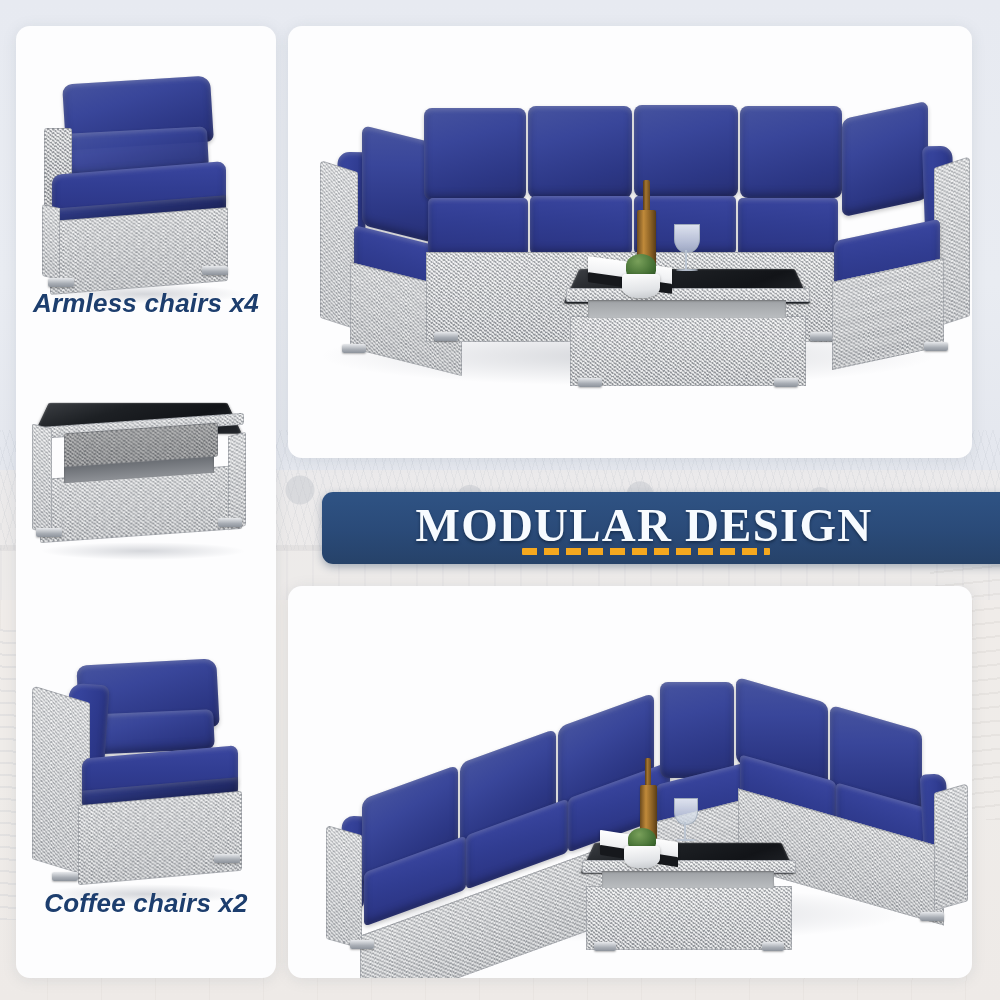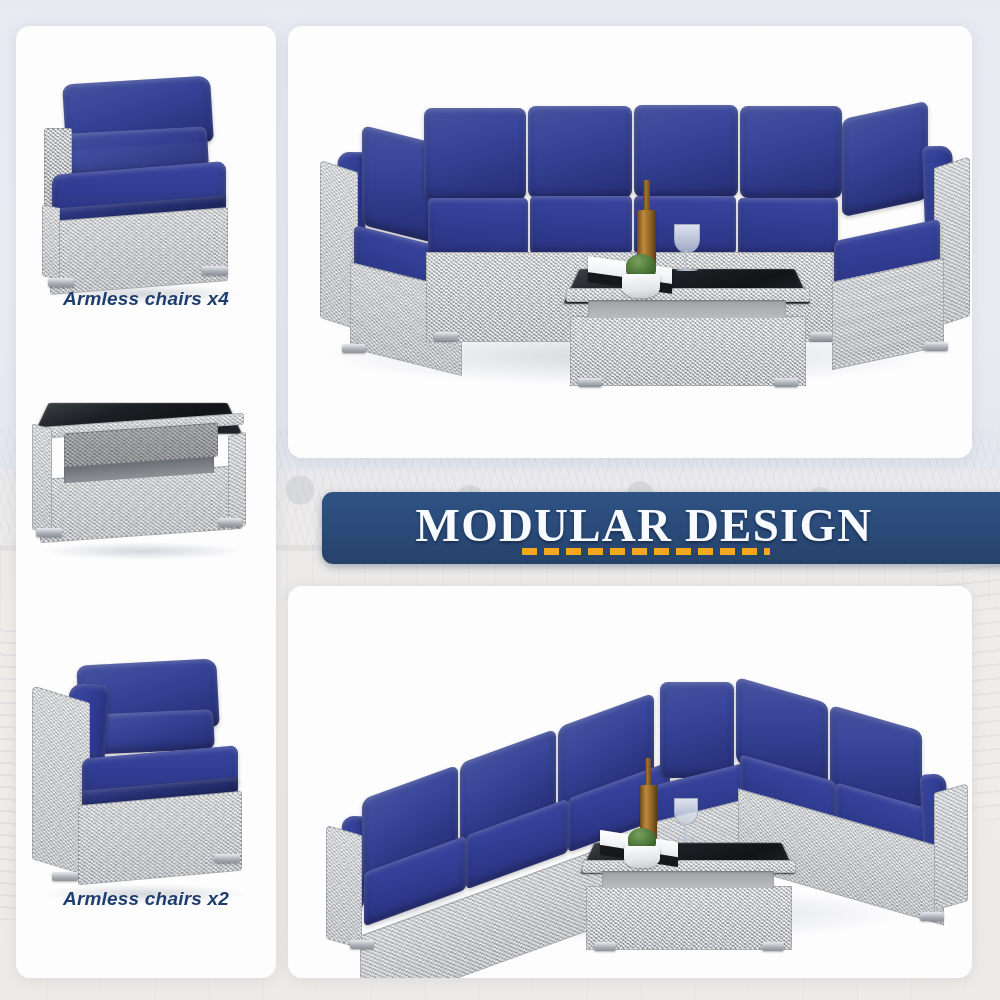--- a/index.html
+++ b/index.html
@@ -49,21 +49,21 @@
      box-shadow:0 2px 14px rgba(120,128,145,.16);}
   #card-left{left:16px;top:26px;width:260px;height:952px;}
   #card-top{left:288px;top:26px;width:684px;height:432px;}
   #card-bottom{left:288px;top:586px;width:684px;height:392px;}
 
   
   .thumb-block{position:absolute;left:0;width:260px;}
   .thumb-stage{position:relative;width:260px;}
   .thumb-cap{position:absolute;left:0;width:260px;text-align:center;
      font-style:italic;font-weight:bold;color:#1d3e6e;
-     font-size:19px;letter-spacing:.2px;
+     font-size:26px;letter-spacing:.2px;
      text-shadow:0 1px 2px rgba(255,255,255,.9);white-space:nowrap;}
 
   
   .wick{position:absolute;
      background-color:#c3c5c7;
      background-image:
        repeating-linear-gradient(38deg, rgba(255,255,255,.55) 0 1.5px, rgba(120,124,130,.30) 1.5px 3px),
        repeating-linear-gradient(-38deg, rgba(255,255,255,.40) 0 1.5px, rgba(110,114,122,.26) 1.5px 3px),
        linear-gradient(180deg, rgba(255,255,255,.28), rgba(88,92,100,.22));
      border:1px solid rgba(140,144,152,.55);}
@@ -211,21 +211,21 @@
                   transform:skewY(-5deg);"></div>
       <div class="cush" style="left:66px;top:144px;width:156px;height:20px;border-radius:0 0 8px 8px;
                   transform:skewY(-5deg);filter:brightness(.82);"></div>
 
       <div class="wick" style="left:62px;top:158px;width:162px;height:78px;border-radius:3px;
                   transform:skewY(-5deg);"></div>
 
       <div class="foot" style="left:36px;top:232px;width:26px;"></div>
       <div class="foot" style="left:198px;top:214px;width:26px;"></div>
     </div>
-    <div class="thumb-cap" style="top:248px;">Armless chairs x2</div>
+    <div class="thumb-cap" style="top:248px;">Coffee chairs x2</div>
   </div>
 
   <div class="card" id="card-top"></div>
   <div style="position:absolute;left:288px;top:26px;width:684px;height:432px;overflow:hidden;border-radius:14px;">
 
     <div class="shadow" style="left:30px;top:300px;width:620px;height:60px;"></div>
 
     <div class="cush side" style="left:48px;top:126px;width:30px;height:112px;border-radius:12px 6px 6px 10px;transform:rotate(2deg);"></div>
     <div class="cush back" style="left:74px;top:108px;width:72px;height:100px;border-radius:8px;transform:skewY(14deg);"></div>
     <div class="wick light" style="left:32px;top:140px;width:36px;height:156px;border-radius:5px 2px 2px 2px;transform:skewY(18deg);"></div>

